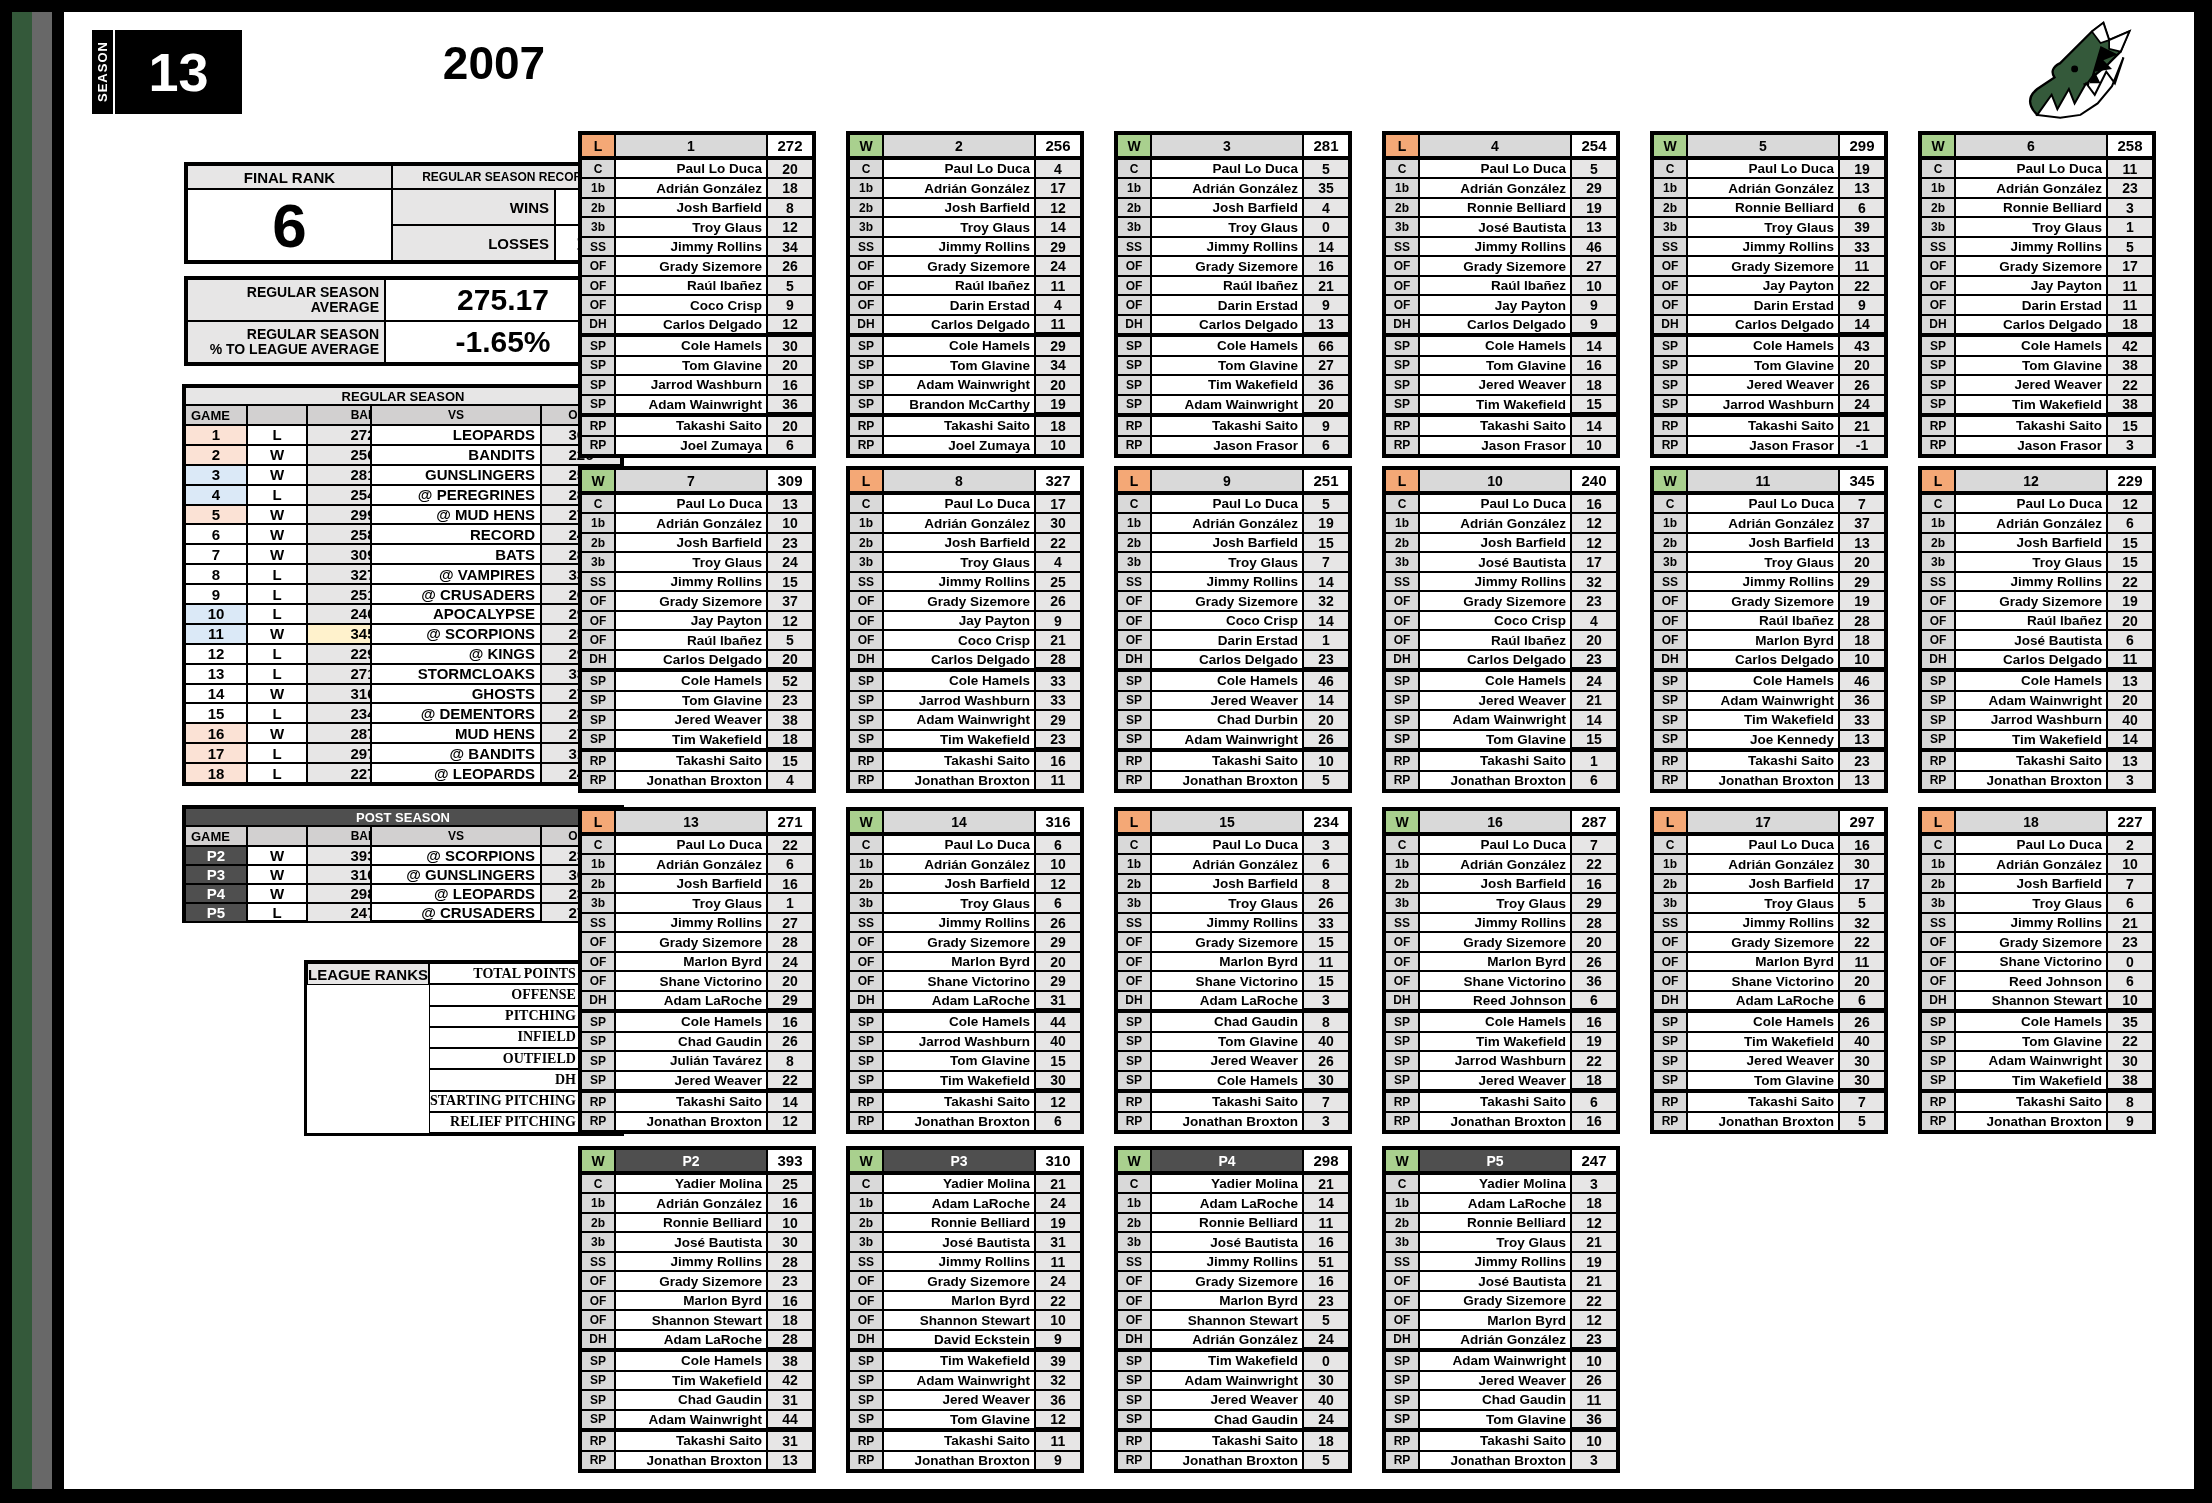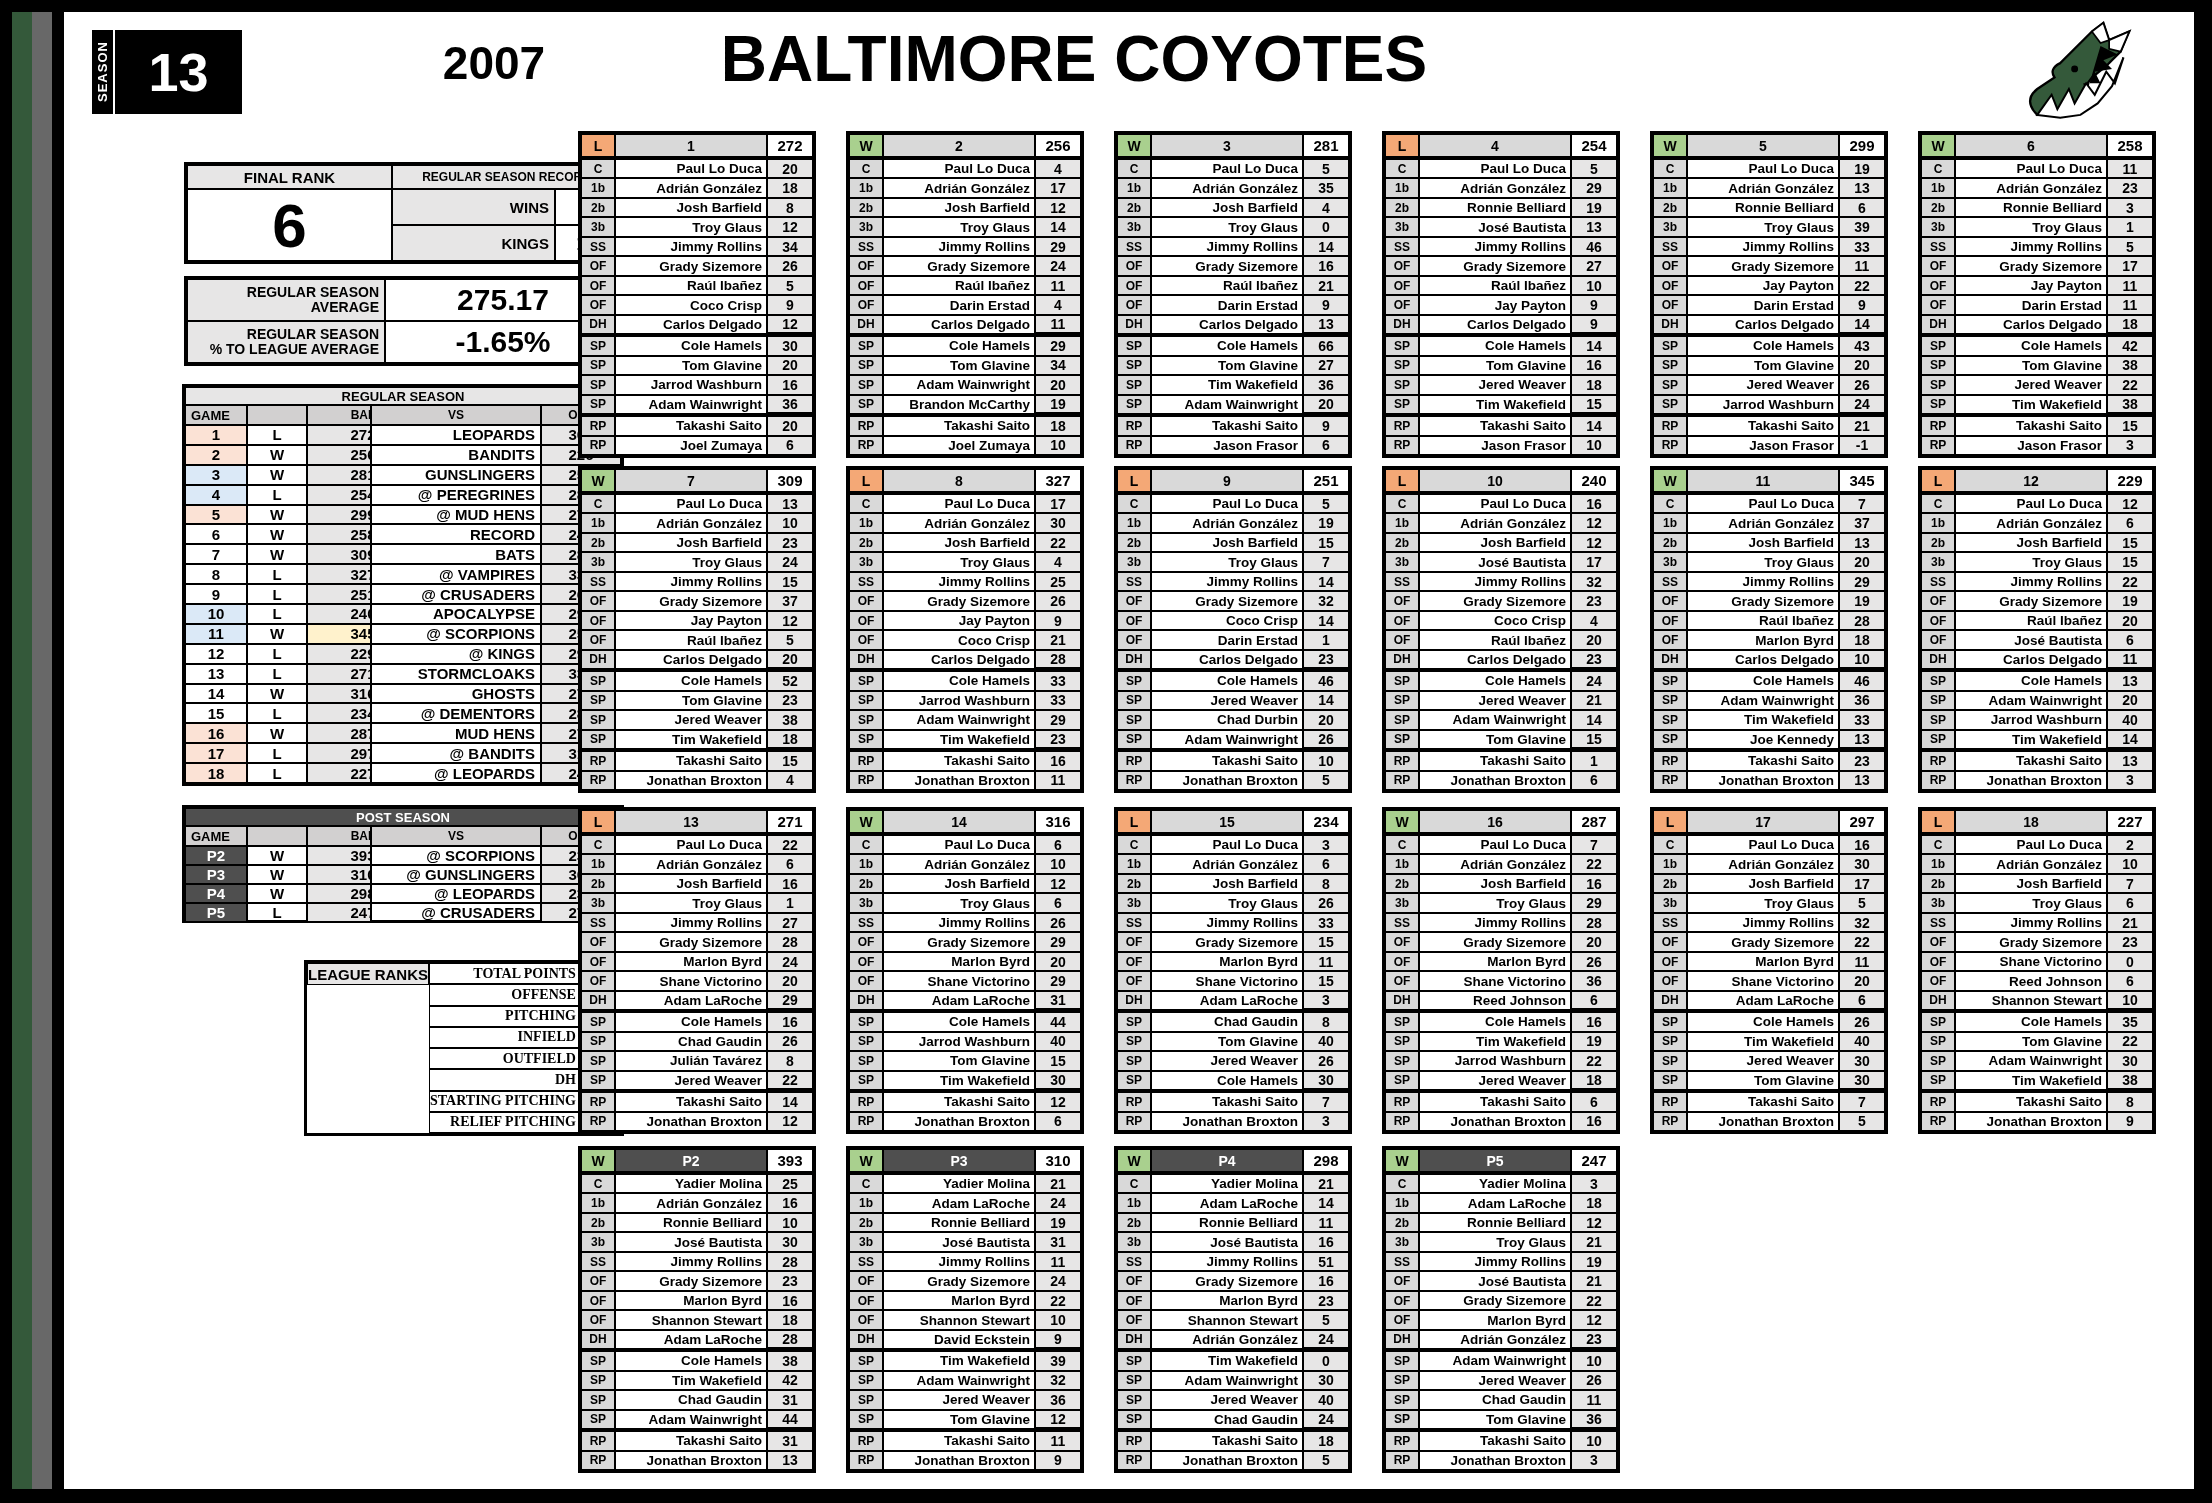--- a/index.html
+++ b/index.html
@@ -99,21 +99,20 @@
 <div class="strip" id="strip-green"></div>
 <div class="strip" id="strip-gray"></div>
 
 <div id="sheet">
 
   <div id="season-box">
     <div id="season-label">SEASON</div>
     <div id="season-num">13</div>
   </div>
   <div id="year">2007</div>
-  <div id="main-title">BALTIMORE COYOTES</div>
   <svg id="logo" viewBox="0 0 100 80">
     <path d="M14 66 Q4 56 14 48 L26 40 Q22 34 30 30 L52 8 L60 2 L64 14 L78 8 L72 22 L62 32 L52 40 L46 48 L42 58 Z" fill="#34593a" stroke="#000" stroke-width="1.6"></path>
     <path d="M52 8 L60 2 L64 14 L58 16 Z" fill="#fff" stroke="#000" stroke-width="1.2"></path>
     <path d="M64 14 L78 8 L72 22 L64 20 Z" fill="#fff" stroke="#000" stroke-width="1.2"></path>
     <path d="M58 18 L70 24 L60 28 L66 34 L54 36 L58 44 L46 44 L48 52 Z" fill="#000"></path>
     <path d="M14 66 L24 52 L28 62 L36 48 L40 58 L48 44 L54 52 L62 36 L68 44 L74 26 L66 46 L56 58 L44 66 L30 68 Z" fill="#fff" stroke="#000" stroke-width="1.4"></path>
     <circle cx="40" cy="34" r="2.4" fill="#000"></circle>
   </svg>
 
   <div class="blk" id="rank-blk">
@@ -121,21 +120,21 @@
       <div class="cell c-c tgray hd">FINAL RANK</div>
       <div class="cell c-c" id="rank-val">6</div>
     </div>
     <div id="rank-right">
       <div class="cell c-c tgray" id="rec-hd">REGULAR SEASON RECORD</div>
       <div class="rec-row">
         <div class="cell c-r tgray lab">WINS</div>
         <div class="cell c-c val">8</div>
       </div>
       <div class="rec-row">
-        <div class="cell c-r tgray lab">KINGS</div>
+        <div class="cell c-r tgray lab">LOSSES</div>
         <div class="cell c-c val">10</div>
       </div>
     </div>
   </div>
 
   <div class="blk" id="avg-blk">
     <div class="avg-row">
       <div class="cell c-r tgray avg-lab">
         <span><span>REGULAR SEASON</span><br><span>AVERAGE</span></span>
       </div>

